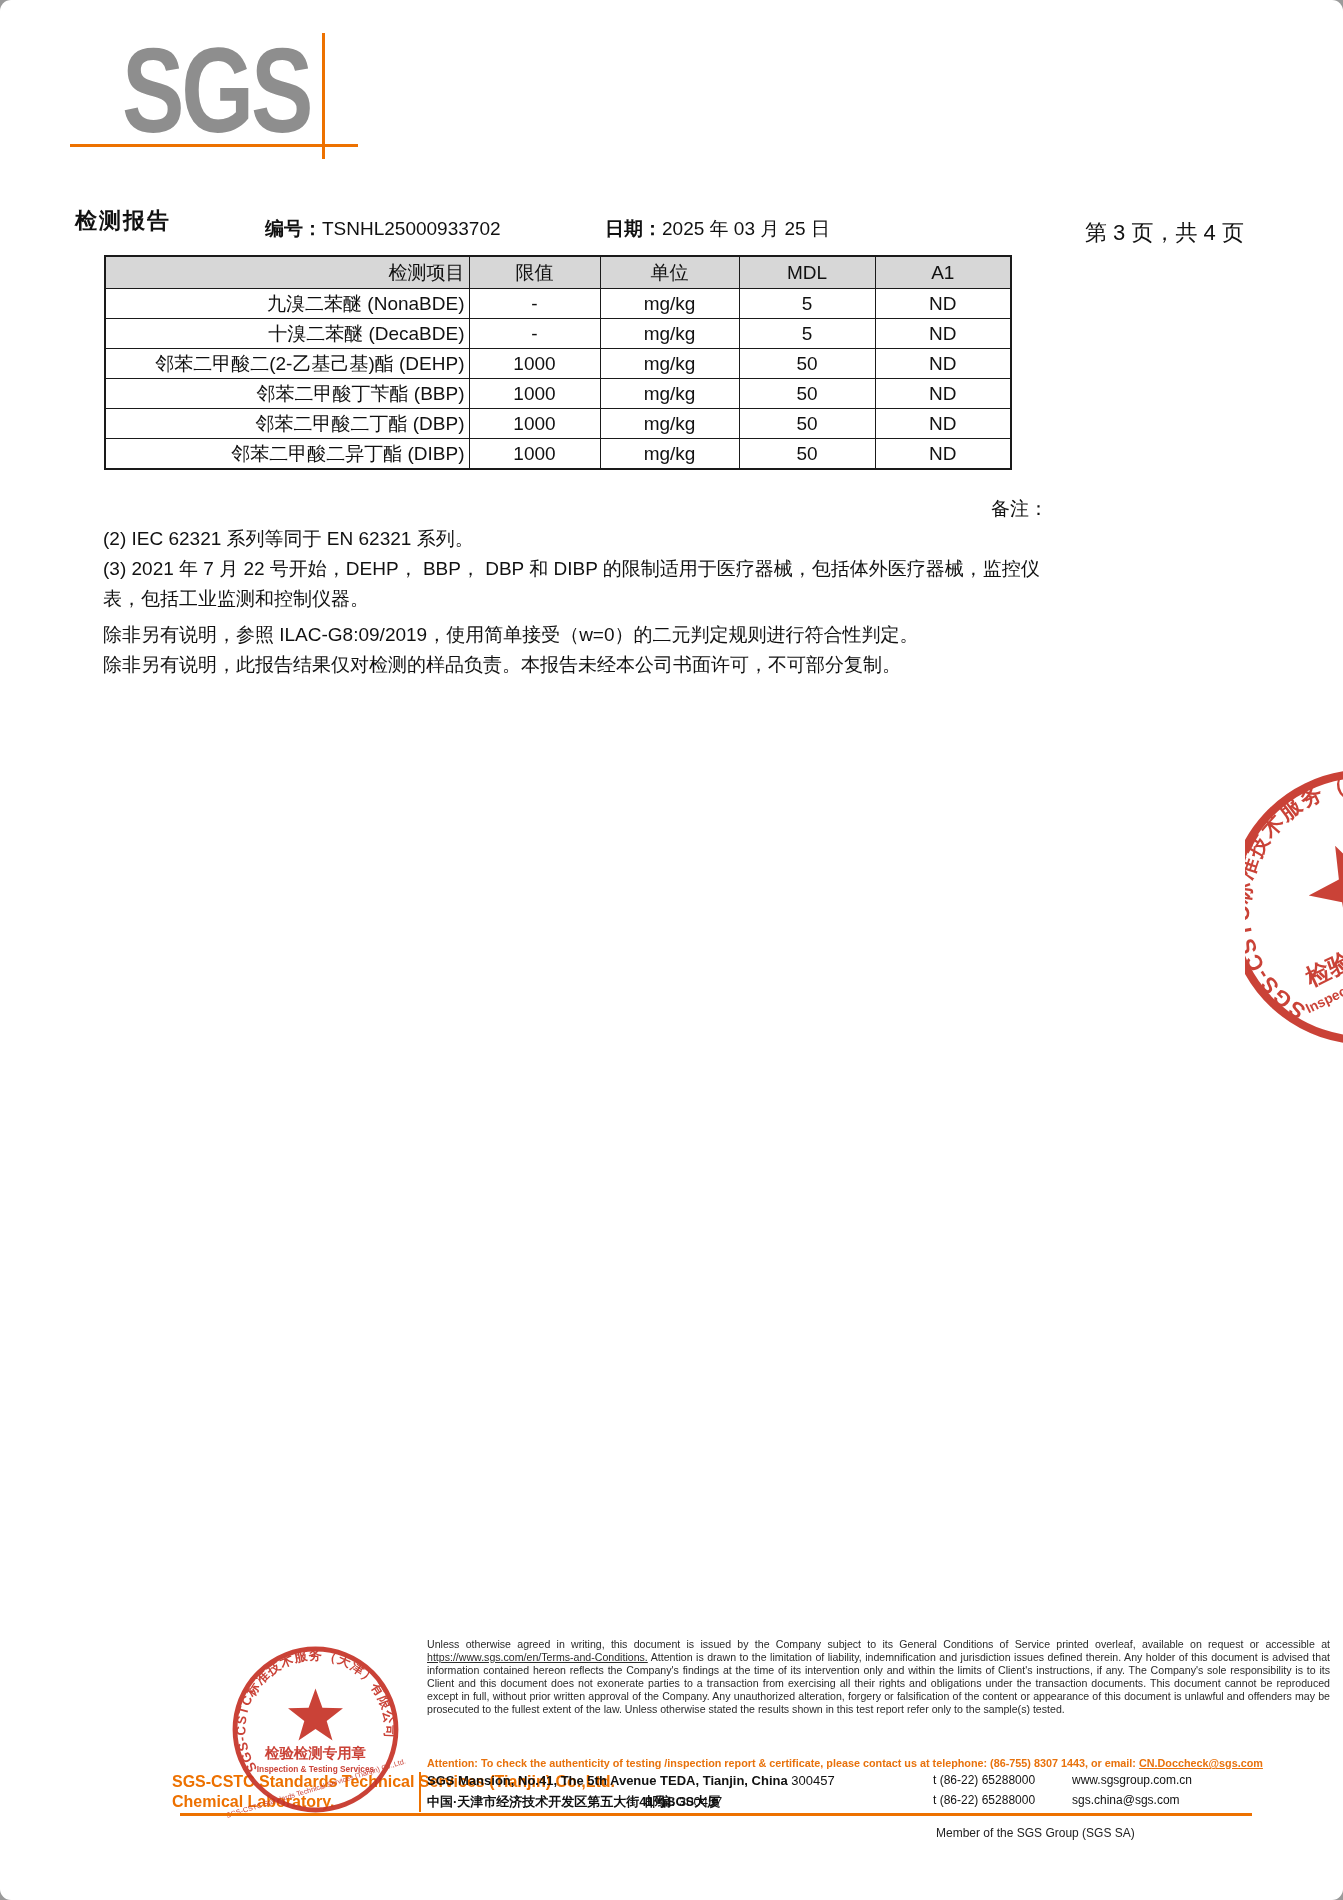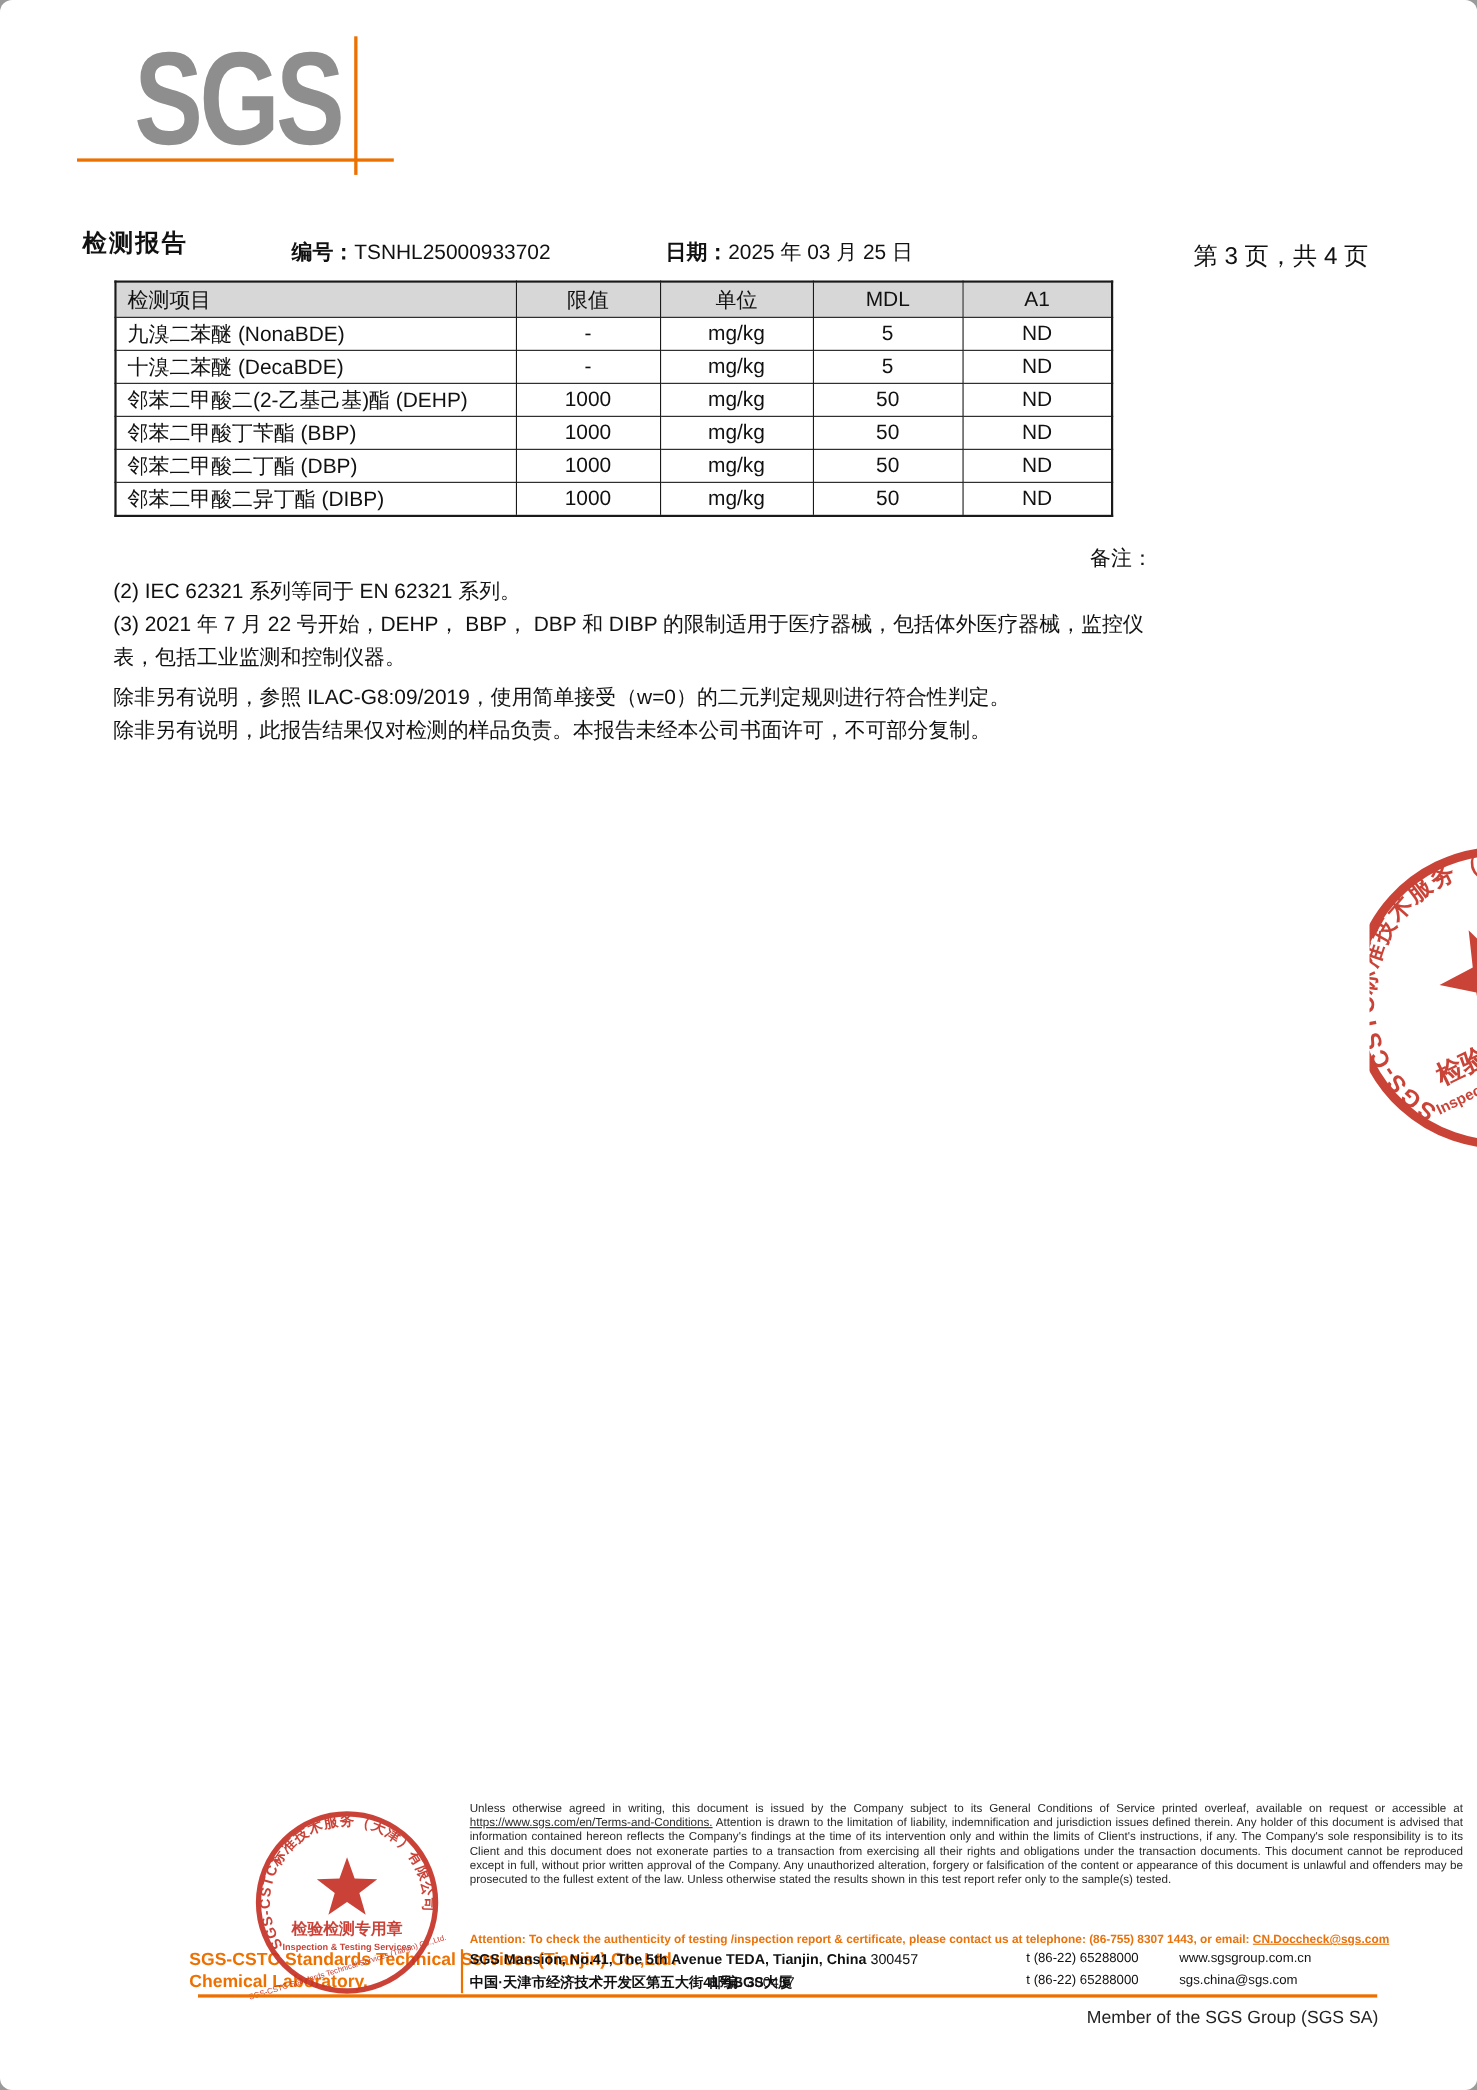--- a/index.html
+++ b/index.html
@@ -31,21 +31,21 @@
     position:absolute; left:104px; top:255px; width:906px;
     border-collapse:collapse; table-layout:fixed;
     font-size:19px; border:2.5px solid #1a1a1a;
   }
   table.results th, table.results td{
     border:1.5px solid #1a1a1a; text-align:center; padding:0 4px;
     overflow:hidden; white-space:nowrap; font-weight:normal;
   }
   table.results th{ background:#d7d7d7; height:31px; }
   table.results td{ height:29px; }
-  table.results .c-item{ text-align:left; padding-left:10px; }
+  table.results .c-item{ text-align:right; padding-left:10px; }
   .w-item{width:364px;} .w-limit{width:131px;} .w-unit{width:139px;} .w-mdl{width:136px;} .w-a1{width:136px;}
 
   
   .notes{ position:absolute; left:103px; top:494px; width:945px; font-size:19px; line-height:30px; }
   .notes-title{ font-weight:normal;text-align:right; }
   .notes p{ margin:0; }
   .notes .stmt1{ margin-top:6px; }
 
   
   .stamp{ overflow:visible; opacity:0.92; }
@@ -67,21 +67,21 @@
   .addr-vline{ position:absolute; left:419px; top:1772px; width:2px; height:40px; background:#ED7100; }
   .addr-row{ position:absolute; font-size:13px; }
   .addr-row .b{ font-weight:bold; }
   .addr-row .sm{ font-size:12px; }
   .r1{ top:1773px; } .r2{ top:1793px; }
   .pos-addr{ position:absolute; left:427px; white-space:nowrap; }
   .pos-post{ position:absolute; left:645px; white-space:nowrap; }
   .pos-tel{ position:absolute; left:933px; white-space:nowrap; }
   .pos-net{ position:absolute; left:1072px; white-space:nowrap; }
   .footer-rule{ position:absolute; left:180px; top:1813px; width:1072px; height:2.5px; background:#ED7100; }
-  .member{ position:absolute; left:988px; top:1826px; font-size:16px; color:#222; }
+  .member{ position:absolute; left:936px; top:1826px; font-size:12px; color:#222; }
 </style>
 </head>
 <body>
 
 <div class="page">
 
   <div class="logo-text">SGS</div>
   <div class="logo-vline"></div>
   <div class="logo-hline"></div>
 

